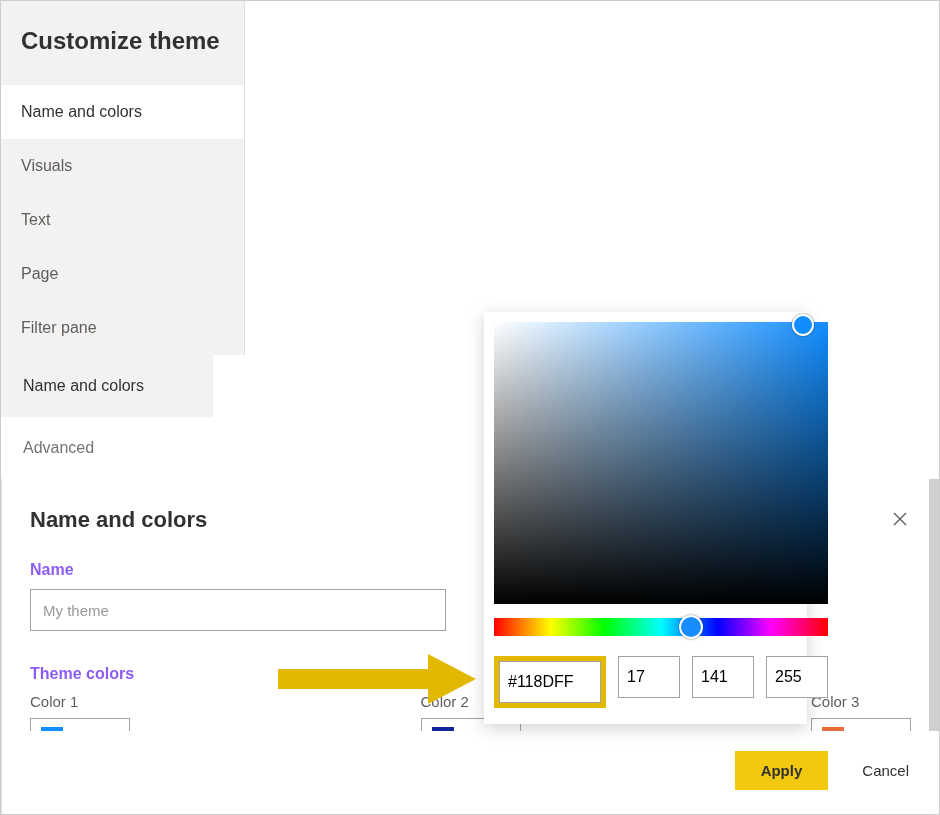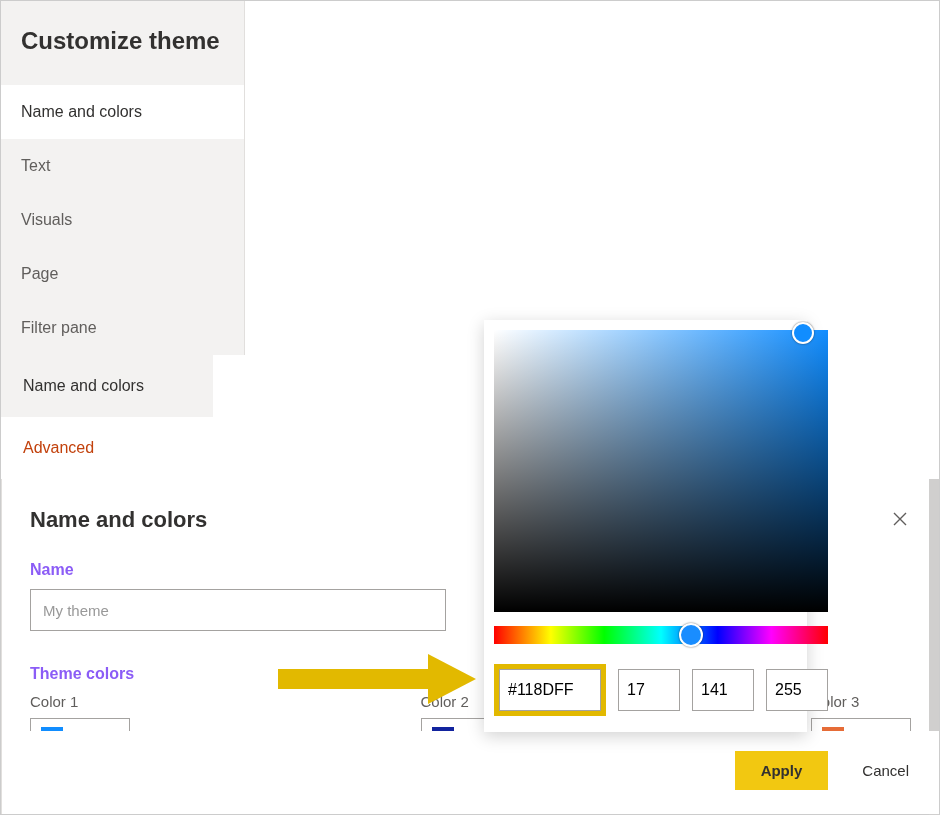--- a/index.html
+++ b/index.html
@@ -44,21 +44,21 @@
   }
   
   .middle {
     width: 212px;
     background: #ffffff;
     flex-shrink: 0;
   }
   .mid-item {
     padding: 22px 22px;
     font-size: 16px;
-    color: #c2410c;
+    color: #737373;
     cursor: pointer;
   }
   .mid-item.active {
     background: #f3f2f1;
     color: #323130;
   }
   
   .main {
     flex: 1;
     position: relative;
@@ -152,21 +152,21 @@
     right: 0;
     top: 0;
     width: 10px;
     height: 540px;
     background: #d0cfce;
   }
   
   .picker {
     position: absolute;
     left: 484px;
-    top: 320px;
+    top: 312px;
     width: 323px;
     background: #fff;
     box-shadow: 0 4px 16px rgba(0,0,0,0.18);
     padding: 10px 10px 16px 10px;
     z-index: 50;
   }
   .sv-panel {
     position: relative;
     width: 334px;
     height: 282px;
@@ -222,21 +222,20 @@
     padding: 0 8px;
     font-family: inherit;
   }
   .rgb-input {
     width: 62px;
     height: 42px;
     border: 1px solid #a4a2a0;
     font-size: 16px;
     padding: 0 8px;
     font-family: inherit;
-    margin-top: 5px;
   }
   
   .arrow {
     position: absolute;
     left: 278px;
     top: 654px;
     z-index: 60;
   }
   
   .footer {
@@ -269,22 +268,22 @@
   }
 </style>
 </head>
 <body>
 
 <div class="app">
 
   <div class="sidebar">
     <div class="sidebar-title">Customize theme</div>
     <div class="sidebar-item active">Name and colors</div>
+    <div class="sidebar-item">Visuals</div>
     <div class="sidebar-item">Text</div>
-    <div class="sidebar-item">Visuals</div>
     <div class="sidebar-item">Page</div>
     <div class="sidebar-item">Filter pane</div>
   </div>
 
   <div class="middle">
     <div class="mid-item active">Name and colors</div>
     <div class="mid-item">Advanced</div>
   </div>
 
   <div class="main">

